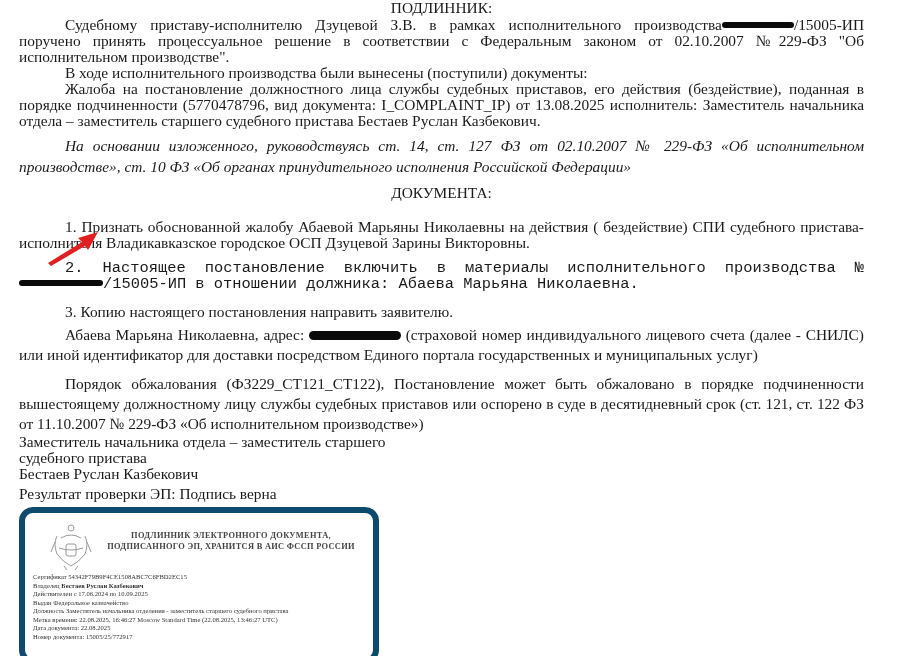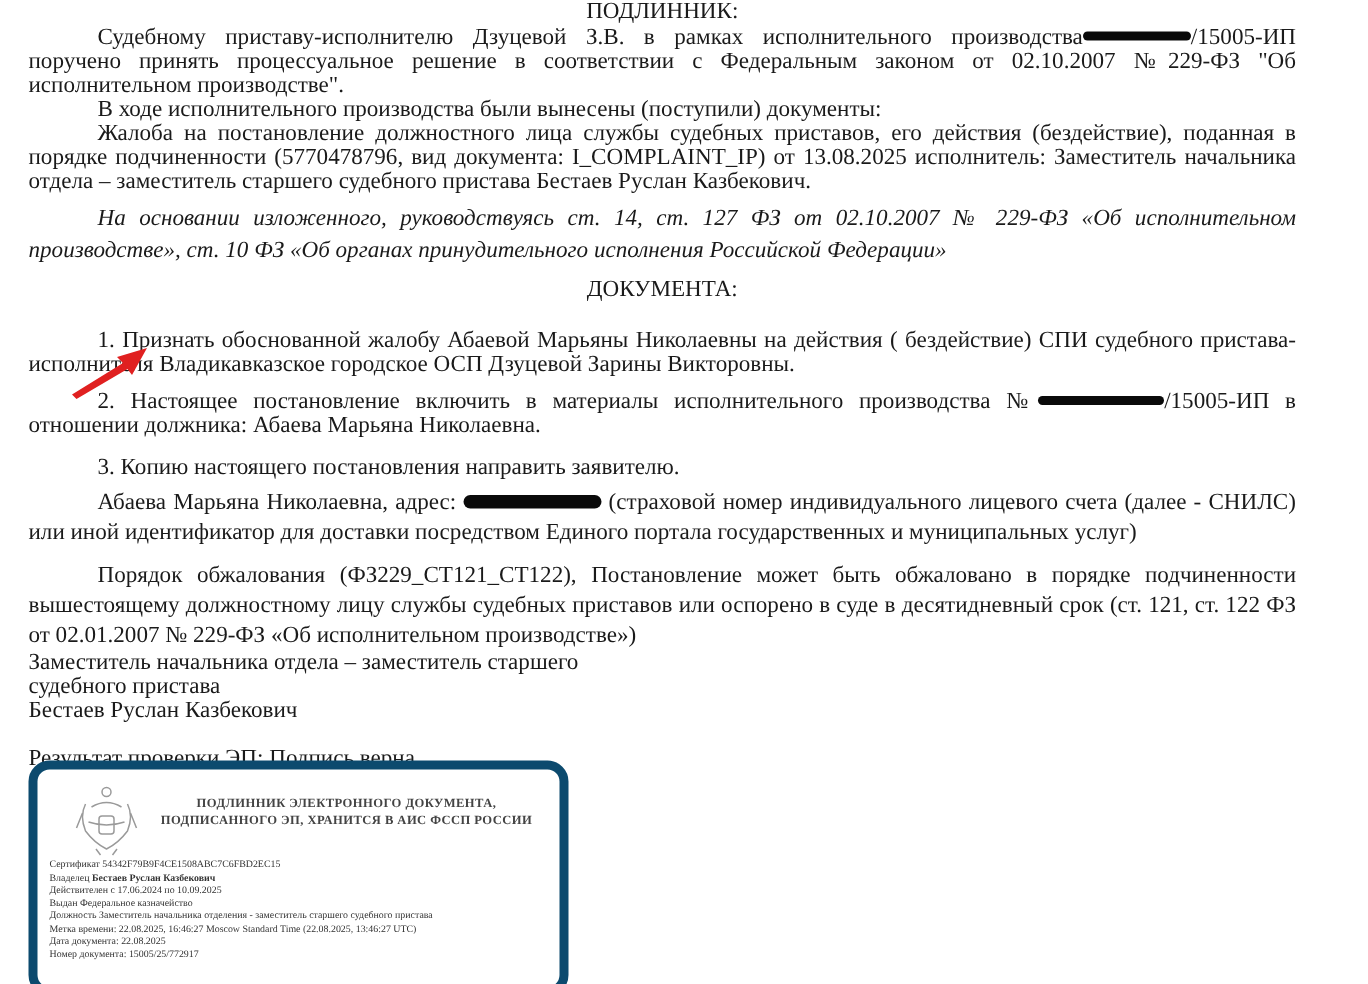--- a/index.html
+++ b/index.html
@@ -47,40 +47,40 @@
 
   <p class="p ind">В ходе исполнительного производства были вынесены (поступили) документы:</p>
   <p class="p ind">Жалоба на постановление должностного лица службы судебных приставов, его действия (бездействие), поданная в порядке подчиненности (5770478796, вид документа: I_COMPLAINT_IP) от 13.08.2025 исполнитель: Заместитель начальника отдела – заместитель старшего судебного пристава Бестаев Руслан Казбекович.</p>
 
   <p class="p ind" style="margin-top:6px; line-height:21px;font-style:italic;">На основании изложенного, руководствуясь ст. 14, ст. 127 ФЗ от 02.10.2007 № 229-ФЗ «Об исполнительном производстве», ст. 10 ФЗ «Об органах принудительного исполнения Российской Федерации»</p>
 
   <div class="heading" style="margin-top:8px;">ДОКУМЕНТА:</div>
 
   <p class="p ind" style="margin-top:18px;">1. Признать обоснованной жалобу Абаевой Марьяны Николаевны на действия ( бездействие) СПИ судебного пристава-исполнителя Владикавказское городское ОСП Дзуцевой Зарины Викторовны.</p>
 
-  <p class="p ind" style="margin-top:9px;">
+  <p class="p ind" style="margin-top:9px;font-family:Liberation Mono, monospace;">
     <span>2. Настоящее постановление включить в материалы исполнительного производства №</span><span class="redact" style="width:84px;"></span><span>/15005-ИП в отношении должника: Абаева Марьяна Николаевна.</span>
   </p>
 
   <p class="p ind" style="margin-top:12px;">3. Копию настоящего постановления направить заявителю.</p>
 
   <p class="p ind" style="margin-top:5px; line-height:20px;">
     <span>Абаева Марьяна Николаевна, адрес:</span>
     <span class="redact" style="width:92px; height:9px;"></span>
     <span>(страховой номер индивидуального лицевого счета (далее - СНИЛС) или иной идентификатор для доставки посредством Единого портала государственных и муниципальных услуг)</span>
   </p>
 
-  <p class="p ind" style="margin-top:9px; line-height:20px;">Порядок обжалования (ФЗ229_СТ121_СТ122), Постановление может быть обжаловано в порядке подчиненности вышестоящему должностному лицу службы судебных приставов или оспорено в суде в десятидневный срок (ст. 121, ст. 122 ФЗ от 02.01.2007 № 229-ФЗ «Об исполнительном производстве»)</p>
+  <p class="p ind" style="margin-top:9px; line-height:20px;">Порядок обжалования (ФЗ229_СТ121_СТ122), Постановление может быть обжаловано в порядке подчиненности вышестоящему должностному лицу службы судебных приставов или оспорено в суде в десятидневный срок (ст. 121, ст. 122 ФЗ от 11.10.2007 № 229-ФЗ «Об исполнительном производстве»)</p>
 
   <div class="sign-row">
     <div class="sign-left">Заместитель начальника отдела – заместитель старшего судебного пристава</div>
     <div>Бестаев Руслан Казбекович</div>
   </div>
 
-  <div style="line-height:16px; margin-top:16px;">Результат проверки ЭП: Подпись верна</div>
+  <div style="line-height:16px; margin-top:4px;">Результат проверки ЭП: Подпись верна</div>
 </div>
 
 <svg class="arrow" viewBox="0 0 56 40">
   <polygon points="2,37 36,16 32,12 52,6 42,24 39,20 5,40" fill="#e02020"></polygon>
 </svg>
 
 <div class="stamp">
   <svg class="stamp-emblem" viewBox="0 0 44 50">
     <g fill="none" stroke="#9a9a9a" stroke-width="1">
       <circle cx="22" cy="6" r="3"></circle>

